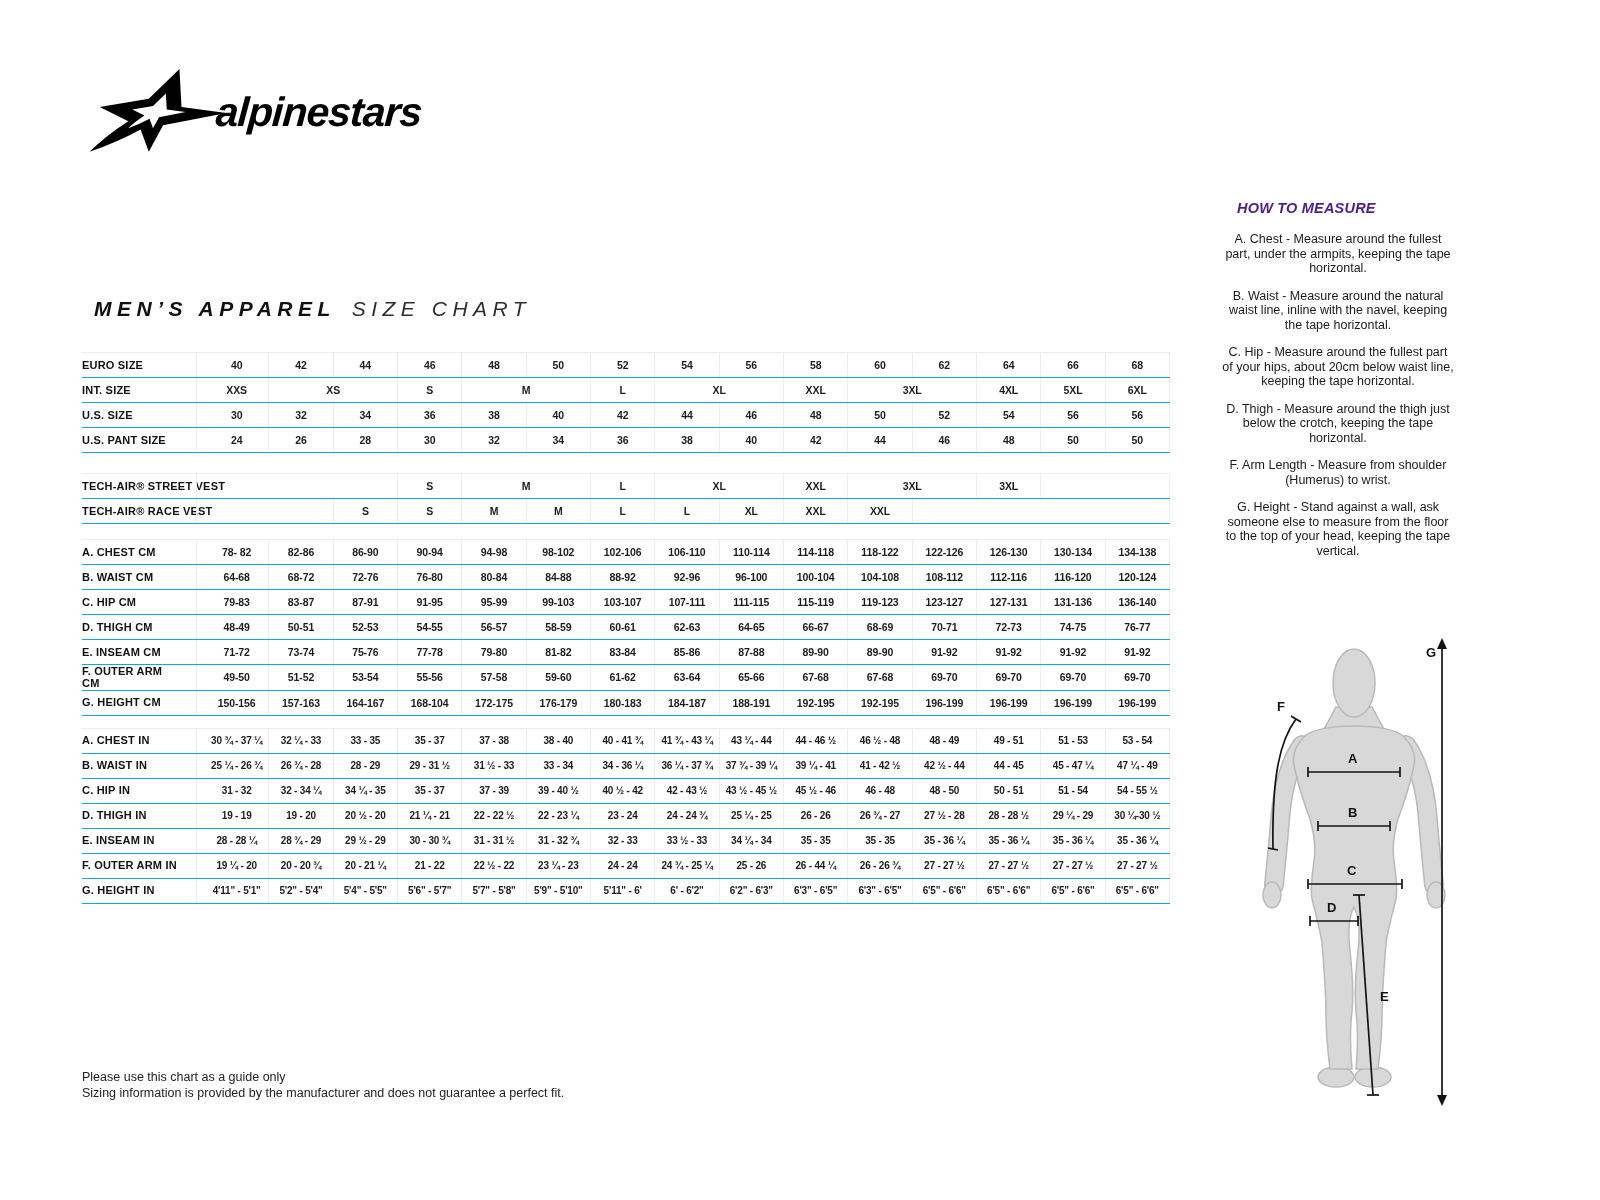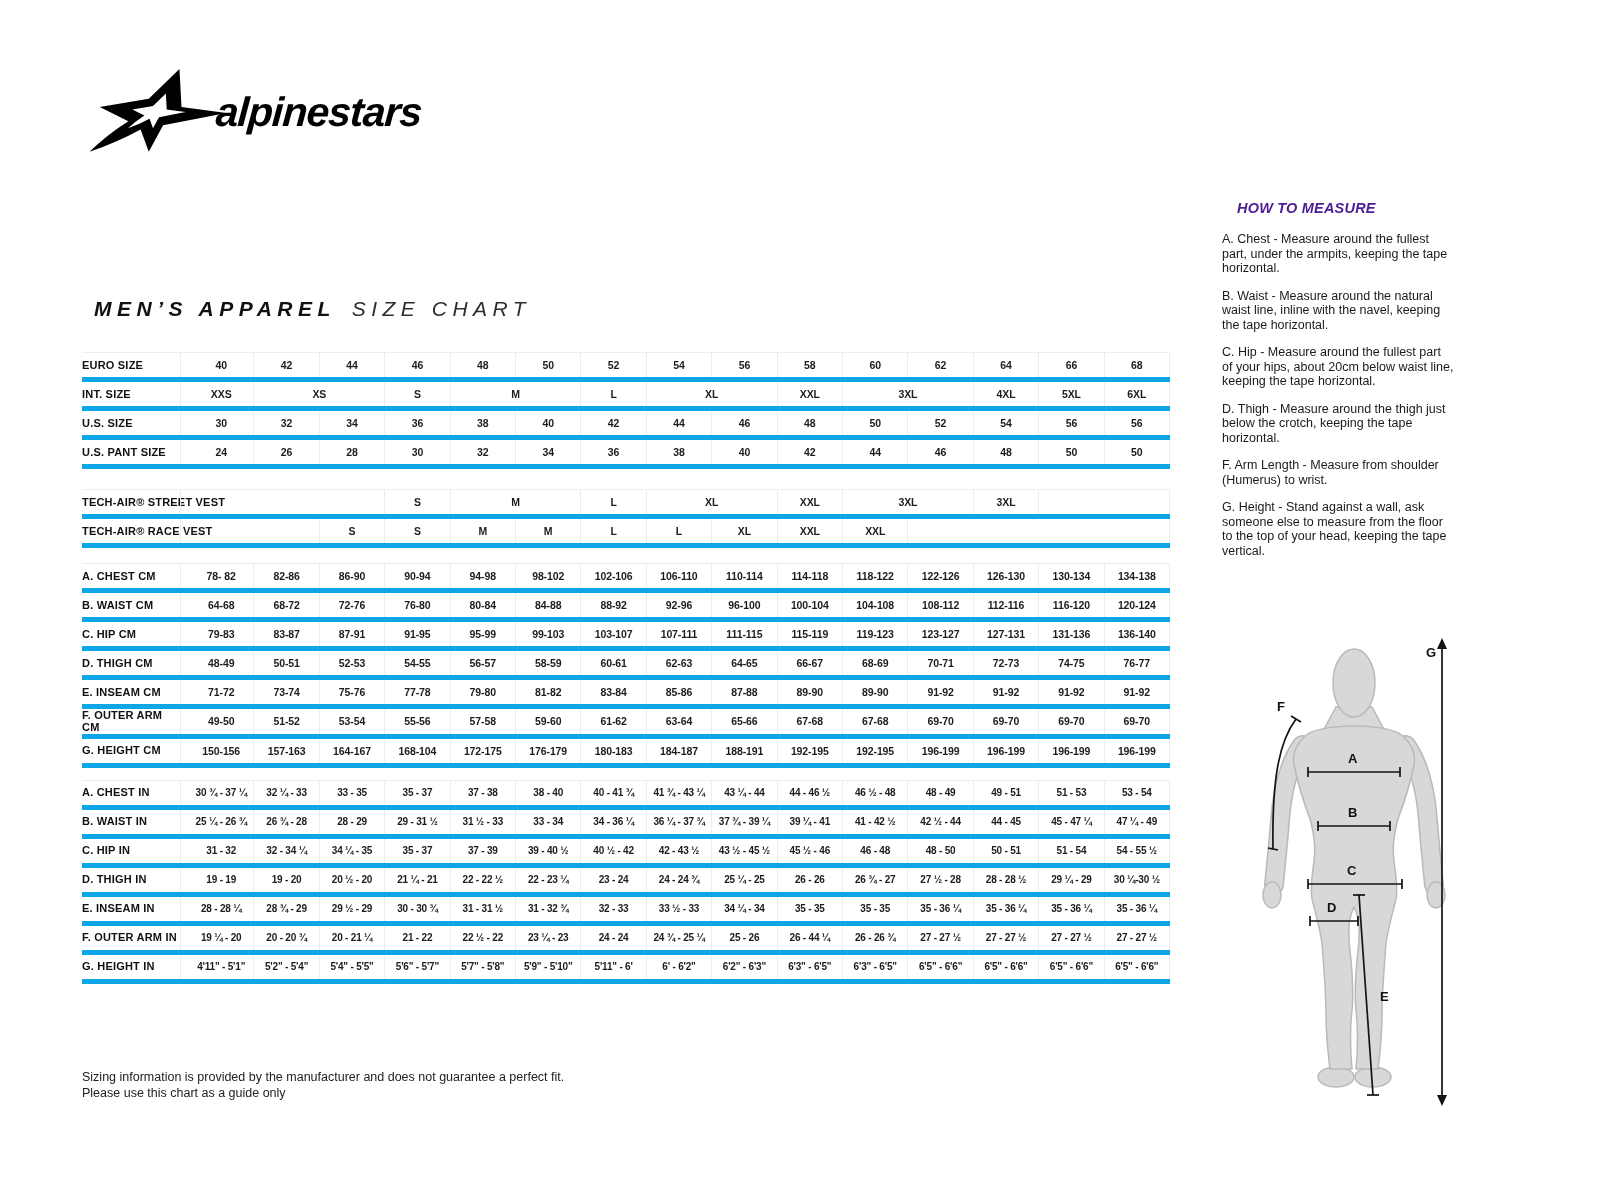--- a/index.html
+++ b/index.html
@@ -17,34 +17,34 @@
   .title{left:94px;top:297px;font-style:italic;font-size:21px;white-space:nowrap;}
   .title .t-main{font-weight:700;letter-spacing:5.5px;color:#111;}
   .title .t-sub{font-weight:400;letter-spacing:5.5px;color:#2e2e2e;margin-left:10px;}
 
   
   .table{left:82px;top:352px;width:1088px;}
   .t-group{border-top:1px solid #ededed;}
   .t-group.g-sizes{margin-bottom:20px;}
   .t-group.g-tech{margin-bottom:15px;}
   .t-group.g-cm{margin-bottom:12px;}
-  .t-row{display:flex;min-height:24px;border-bottom:5px solid #0ea5e9;align-items:stretch;}
+  .t-row{display:flex;min-height:24px;border-bottom:1px solid #0ea5e9;align-items:stretch;gap:16px;}
   .t-label{width:98px;flex:0 0 98px;display:flex;align-items:center;
            font-weight:700;font-size:11px;line-height:1.12;letter-spacing:.2px;color:#111;}
   .g-tech .t-label{white-space:nowrap;}
   .t-cells{flex:1;display:grid;grid-template-columns:repeat(15,1fr);border-left:1px solid #ededed;padding-left:8px;}
   .t-cell{display:flex;align-items:center;justify-content:center;text-align:center;
           font-size:10.5px;font-weight:700;color:#1c1c1c;border-right:1px solid #ededed;
           letter-spacing:-.1px;white-space:nowrap;}
   .g-in .t-cell{font-size:10px;letter-spacing:-.2px;}
 
   
   .howto{left:1222px;top:200px;width:232px;}
   .howto h2{margin:0 0 16px 15px;font-size:14.5px;font-weight:700;letter-spacing:.2px;color:#4c1d95;font-style:italic;}
-  .howto p{margin:8px 0 13px 0;font-size:12.5px;line-height:1.16;color:#1a1a1a;}
+  .howto p{margin:8px 0 13px 0;font-size:12.5px;line-height:1.16;color:#1a1a1a;text-align:center;}
 
   
   .figure{left:1232px;top:633px;width:330px;height:478px;}
   .fig-label{font-size:13px;font-weight:700;fill:#111;
              font-family:"Liberation Sans",sans-serif;}
 
   
   .footer{left:82px;top:1069px;font-size:12.5px;line-height:1.3;color:#222;}
 </style>
 </head>
@@ -548,15 +548,15 @@
     <text class="fig-label" x="116" y="184">B</text>
     <text class="fig-label" x="115" y="242">C</text>
     <text class="fig-label" x="95" y="279">D</text>
     <text class="fig-label" x="148" y="368">E</text>
     <text class="fig-label" x="45" y="78">F</text>
     <text class="fig-label" x="194" y="24">G</text>
   </svg>
 </div>
 
 <div class="abs footer">
+  <div>Please use this chart as a guide only</div>
   <div>Sizing information is provided by the manufacturer and does not guarantee a perfect fit.</div>
-  <div>Please use this chart as a guide only</div>
 </div>
 
 </body></html>

